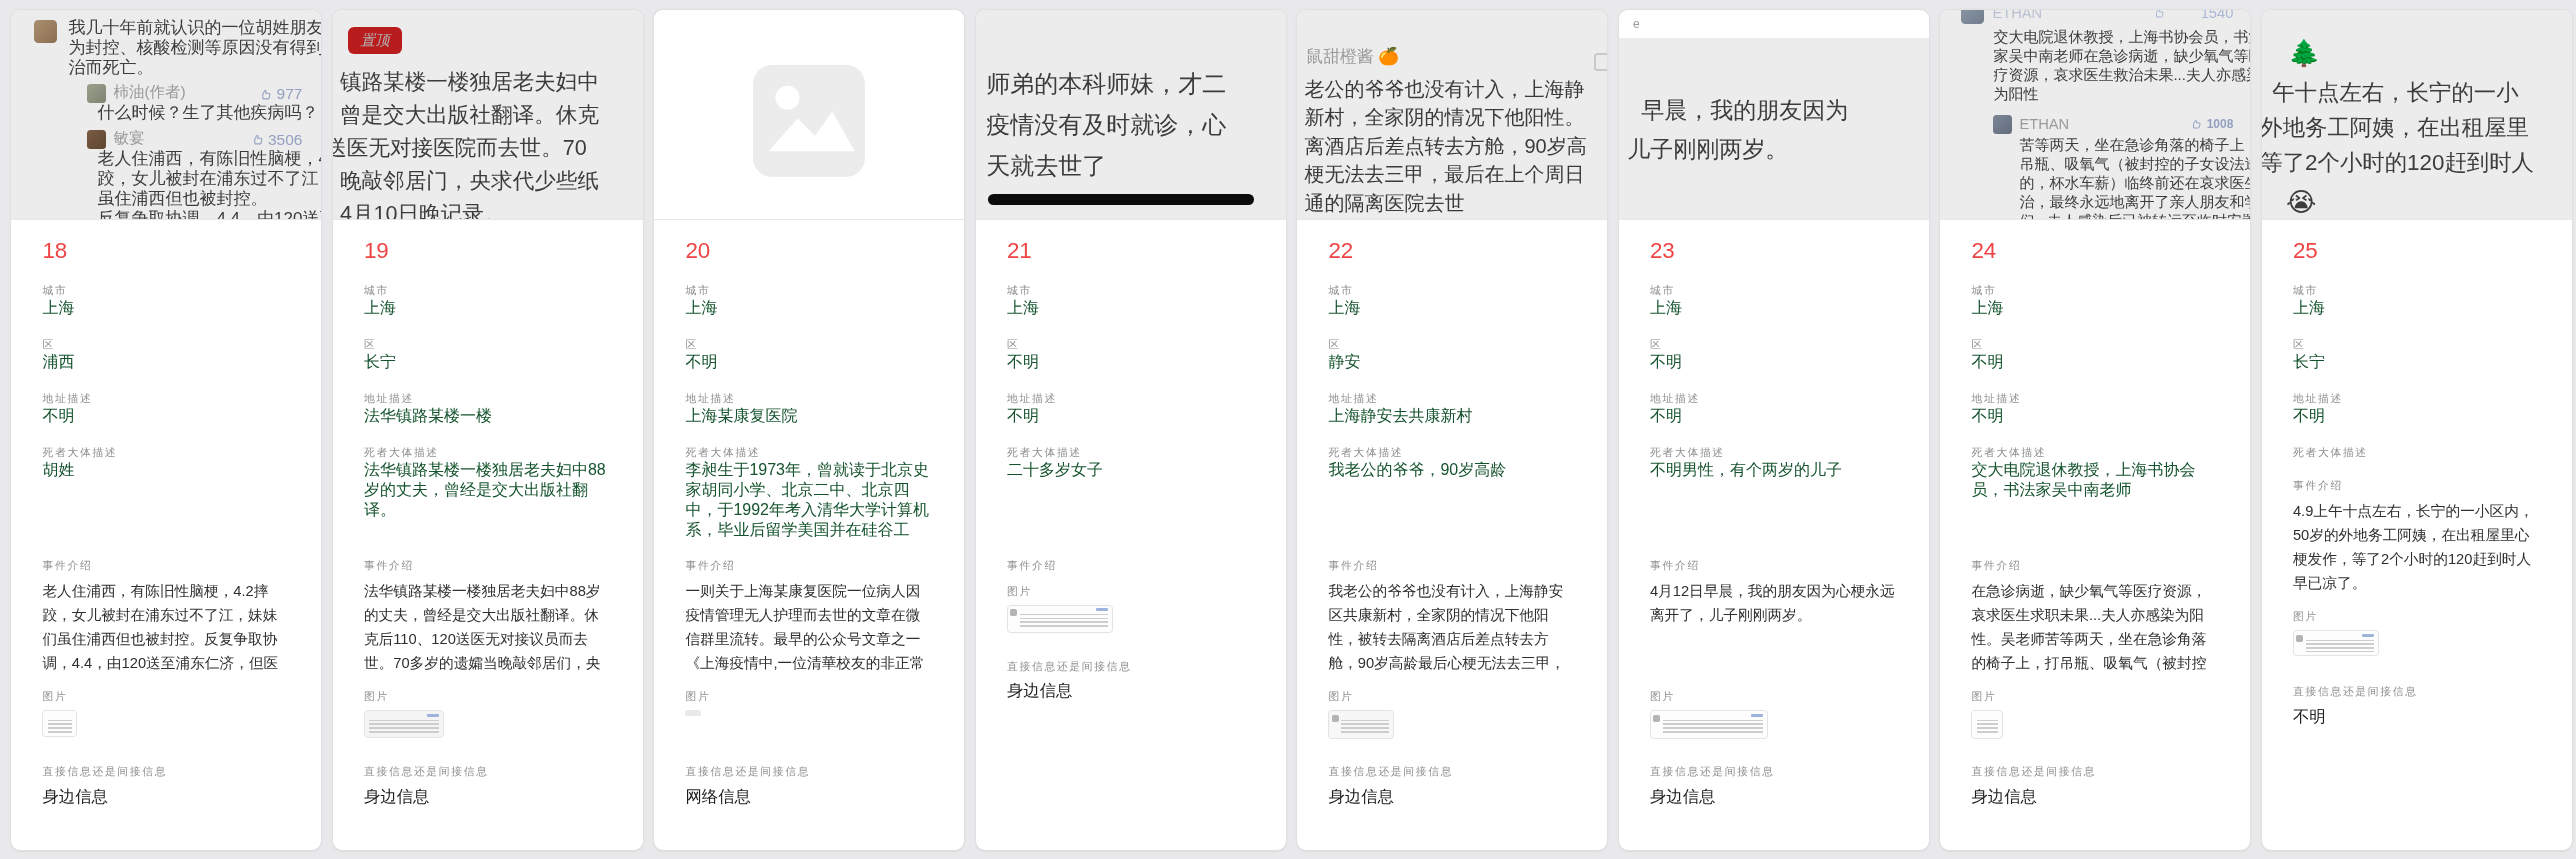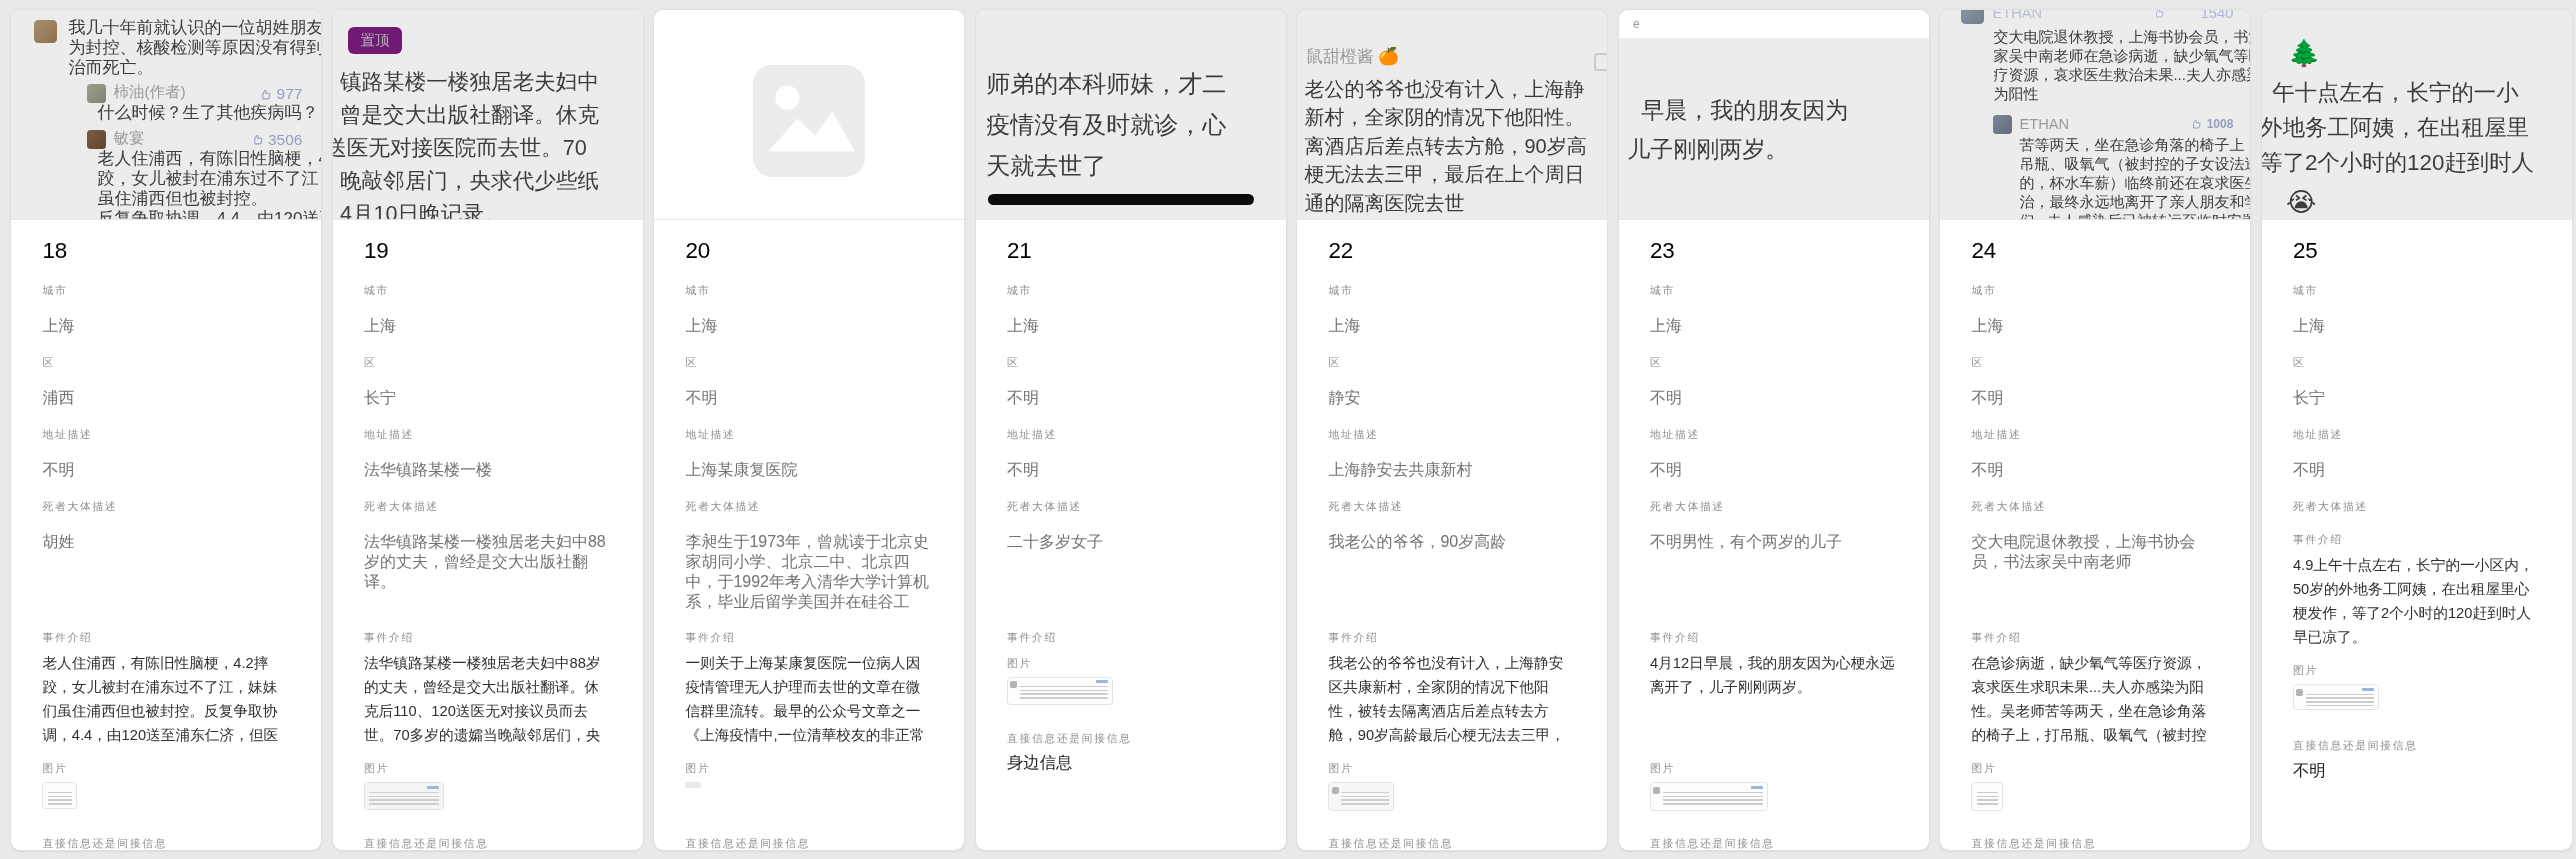--- a/index.html
+++ b/index.html
@@ -27,21 +27,21 @@
   .wc-av{width:19px;height:19px;border-radius:3.5px;margin-right:7px;flex:0 0 19px;}
   .shot18 .av-r1{background:linear-gradient(135deg,#9aa08c,#7e8472);}
   .shot18 .av-r2{background:linear-gradient(135deg,#7a5c44,#5e452f);}
   .wc-name{color:#9a9a9a;font-size:15.5px;flex:1;}
   .wc-like{color:#93a0c0;font-size:15.5px;display:flex;align-items:center;gap:4.3px;}
   .wc-like svg{display:block;}
   .wc-text{margin-left:86px;font-size:17px;line-height:20px;}
   .wc-lines{margin-left:86px;font-size:17px;line-height:20px;}
   
   .shot19{padding-top:17px;box-sizing:border-box;}
-  .badge{display:inline-block;margin-left:15.5px;background:#701a75;color:#b3b3b3;font-size:14.7px;padding:4.3px 12px;border-radius:6px;}
+  .badge{display:inline-block;margin-left:15.5px;background:#b91c1c;color:#b3b3b3;font-size:14.7px;padding:4.3px 12px;border-radius:6px;font-style:italic;}
   .shot19 .txt{margin-top:10.4px;margin-left:7px;font-size:21.6px;line-height:33px;}
   .shot19 .l3{margin-left:-14.7px;}
   
   .shot20{background:#fff;display:flex;align-items:flex-start;justify-content:center;}
   .shot20 svg{margin-top:55px;}
   
   .shot21{padding-top:53px;box-sizing:border-box;}
   .shot21 .txt{margin-left:10.4px;font-size:24px;line-height:41px;}
   .hl-bar{margin:8.6px 0 0 12px;width:266px;height:10.4px;border-radius:6px;background:#0b0b0b;}
   
@@ -68,23 +68,23 @@
   .shot24 .r-hdr .wc-like{font-size:12px;font-weight:bold;}
   .shot24 .r-lines{margin-left:79px;font-size:15px;line-height:19px;}
   
   .shot25{padding-top:29px;box-sizing:border-box;}
   .shot25 .emo{margin-left:26px;font-size:26px;line-height:29px;}
   .shot25 .txt{margin-top:7px;padding-left:10.4px;font-size:22.4px;line-height:35px;}
   .shot25 .cut{margin-left:-22.4px;padding-left:10.4px;}
   .shot25 .emo2{margin:7px 0 0 24px;font-size:26px;}
   
   .cbody{border-top:0.9px solid #e7e7e7;padding:0 31px;flex:1;box-sizing:border-box;}
-  .num{margin-top:18px;font-size:22.4px;line-height:26px;font-weight:500;color:#000000;}
+  .num{margin-top:18px;font-size:22.4px;line-height:26px;font-weight:500;color:#ef4444;}
   .lbl{margin-top:19px;font-size:10.8px;line-height:14px;letter-spacing:1.7px;color:#8f8f8f;}
-  .val{margin-top:19px;font-size:16px;line-height:20px;color:#737373;}
+  .val{margin-top:1px;font-size:16px;line-height:20px;color:#14532d;}
   .val-deceased{height:79px;overflow:hidden;}
   .para{margin-top:7.8px;font-size:14.7px;line-height:24px;color:#2f2f2f;height:98px;overflow:hidden;}
   .lbl-img{margin-top:12px;}
   .thumb-wrap{height:35px;margin-top:7px;}
   .thumb{position:relative;border:0.9px solid #e3e3e3;border-radius:3.5px;background:#fdfdfd;overflow:hidden;box-sizing:border-box;}
   .thumb .tl{position:absolute;left:4.3px;right:4.3px;top:5.2px;bottom:3.5px;
     background-image:repeating-linear-gradient(to bottom,transparent 0 2.6px,#cdcdcd 2.6px 3.9px);}
   .thumb.av .tl{left:12px;}
   .thumb.av::before{content:"";position:absolute;left:2.6px;top:3.5px;width:7px;height:7px;border-radius:1.7px;background:#b4b4b4;}
   .thumb.liked::after{content:"";position:absolute;right:4.3px;top:2.6px;width:11.2px;height:2.6px;border-radius:0.9px;background:#9fb4dd;}

